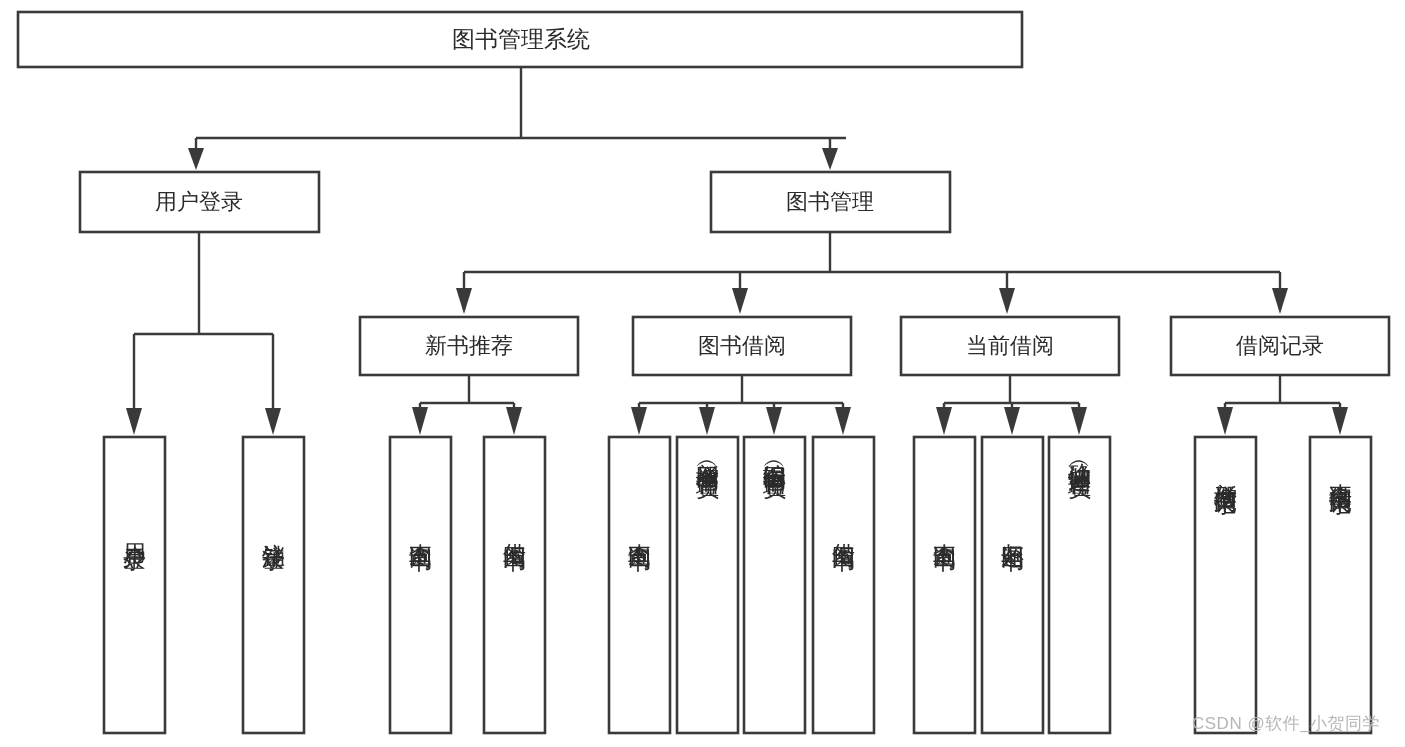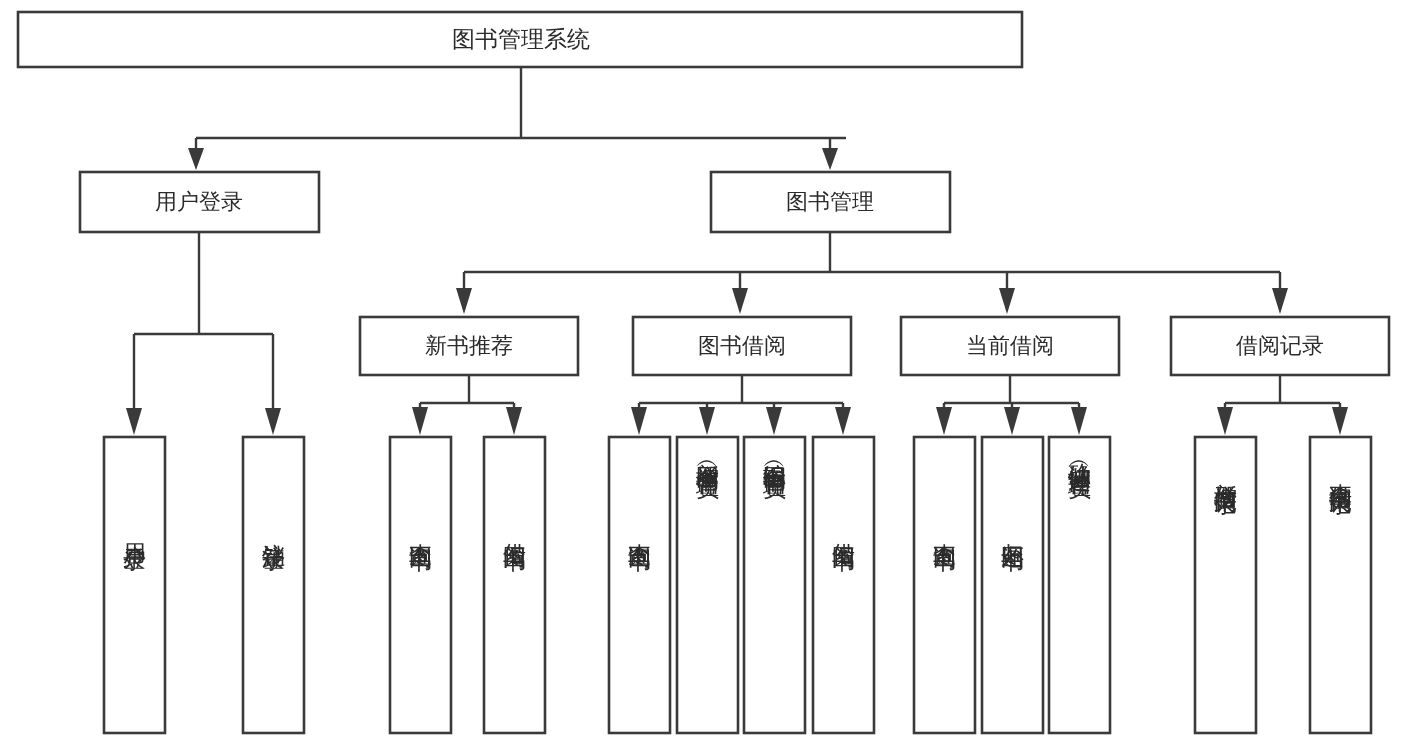--- a/index.html
+++ b/index.html
@@ -239,14 +239,15 @@
     <span class="vlabel" style="margin-top:8px;">确认归还（管理员）</span>
   </div>
 
   <div class="vlabel-wrap" style="left:1195px; top:437px; width:61px; height:296px;">
     <span class="vlabel" style="margin-top:28px;">新增借阅记录</span>
   </div>
   <div class="vlabel-wrap" style="left:1310px; top:437px; width:61px; height:296px;">
     <span class="vlabel" style="margin-top:28px;">查询借阅记录</span>
   </div>
 
+  <div class="watermark">CSDN @软件_小贺同学</div>
 
 </div>
 
 </body></html>

